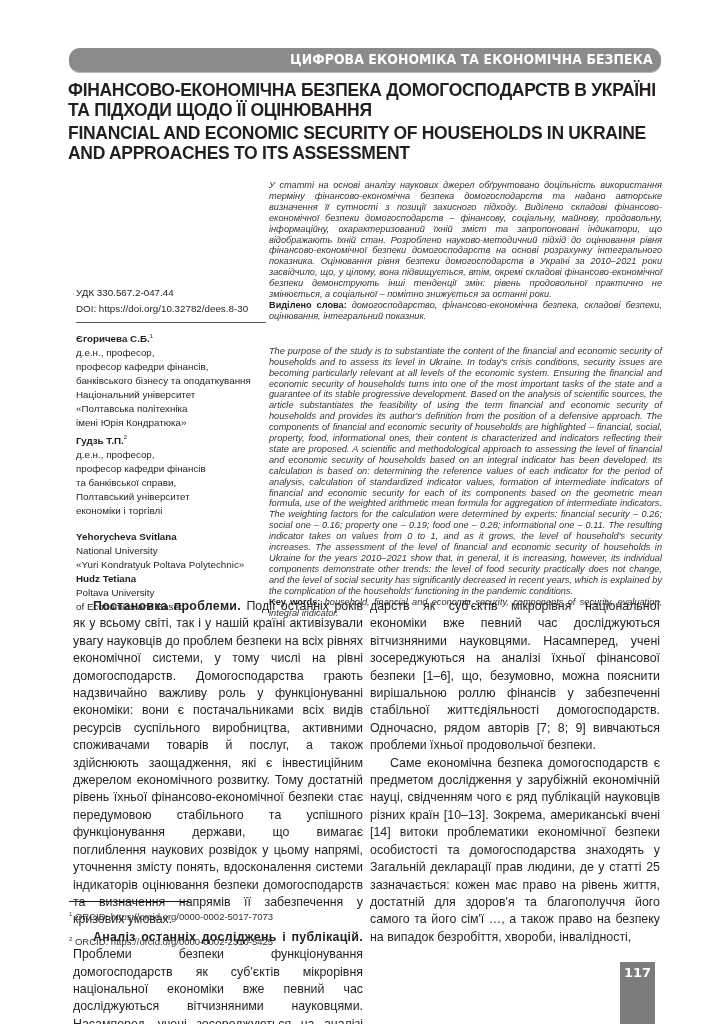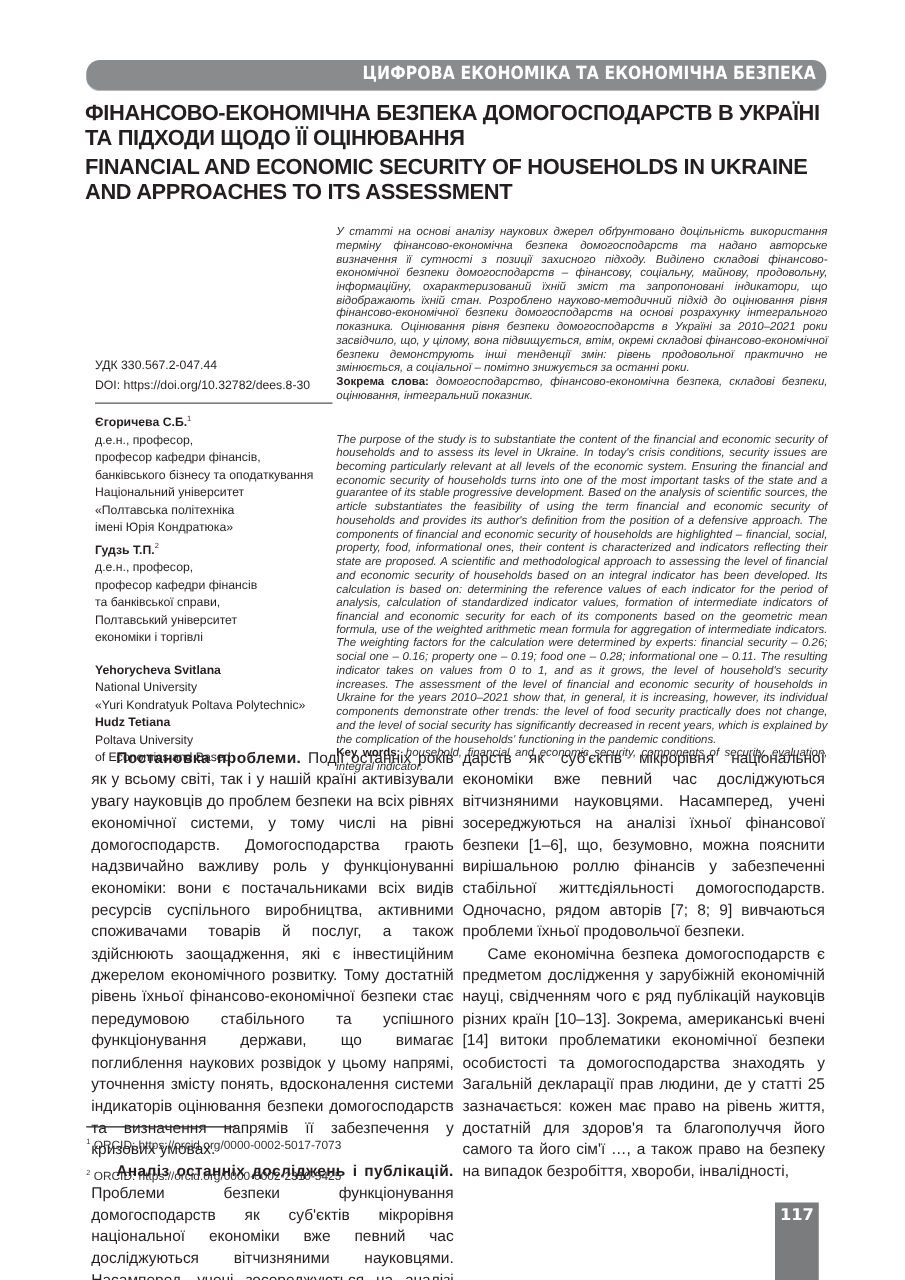--- a/index.html
+++ b/index.html
@@ -61,21 +61,21 @@
 <div class="title-en">
   <div>FINANCIAL AND ECONOMIC SECURITY OF HOUSEHOLDS IN UKRAINE</div>
   <div>AND APPROACHES TO ITS ASSESSMENT</div>
 </div>
 
 <div class="abstract">
   <p>
     <span>У статті на основі аналізу наукових джерел обґрунтовано доцільність використання терміну фінансово-економічна безпека домогосподарств та надано авторське визначення її сутності з позиції захисного підходу. Виділено складові фінансово-економічної безпеки домогосподарств – фінансову, соціальну, майнову, продовольну, інформаційну, охарактеризований їхній зміст та запропоновані індикатори, що відображають їхній стан. Розроблено науково-методичний підхід до оцінювання рівня фінансово-економічної безпеки домогосподарств на основі розрахунку інтегрального показника. Оцінювання рівня безпеки домогосподарств в Україні за 2010–2021 роки засвідчило, що, у цілому, вона підвищується, втім, окремі складові фінансово-економічної безпеки демонструють інші тенденції змін: рівень продовольної практично не змінюється, а соціальної – помітно знижується за останні роки.</span>
   </p>
   <p>
-    <span class="kw-label">Зокрема слова:</span><span> домогосподарство, фінансово-економічна безпека, складові безпеки, оцінювання, інтегральний показник.</span>
+    <span class="kw-label">Виділено слова:</span><span> домогосподарство, фінансово-економічна безпека, складові безпеки, оцінювання, інтегральний показник.</span>
   </p>
   <p class="en">
     <span>The purpose of the study is to substantiate the content of the financial and economic security of households and to assess its level in Ukraine. In today's crisis conditions, security issues are becoming particularly relevant at all levels of the economic system. Ensuring the financial and economic security of households turns into one of the most important tasks of the state and a guarantee of its stable progressive development. Based on the analysis of scientific sources, the article substantiates the feasibility of using the term financial and economic security of households and provides its author's definition from the position of a defensive approach. The components of financial and economic security of households are highlighted – financial, social, property, food, informational ones, their content is characterized and indicators reflecting their state are proposed. A scientific and methodological approach to assessing the level of financial and economic security of households based on an integral indicator has been developed. Its calculation is based on: determining the reference values of each indicator for the period of analysis, calculation of standardized indicator values, formation of intermediate indicators of financial and economic security for each of its components based on the geometric mean formula, use of the weighted arithmetic mean formula for aggregation of intermediate indicators. The weighting factors for the calculation were determined by experts: financial security – 0.26; social one – 0.16; property one – 0.19; food one – 0.28; informational one – 0.11. The resulting indicator takes on values from 0 to 1, and as it grows, the level of household's security increases. The assessment of the level of financial and economic security of households in Ukraine for the years 2010–2021 show that, in general, it is increasing, however, its individual components demonstrate other trends: the level of food security practically does not change, and the level of social security has significantly decreased in recent years, which is explained by the complication of the households' functioning in the pandemic conditions.</span>
   </p>
   <p>
     <span class="kw-label">Key words:</span><span> household, financial and economic security, components of security, evaluation, integral indicator.</span>
   </p>
 </div>
 
 <div class="meta">

